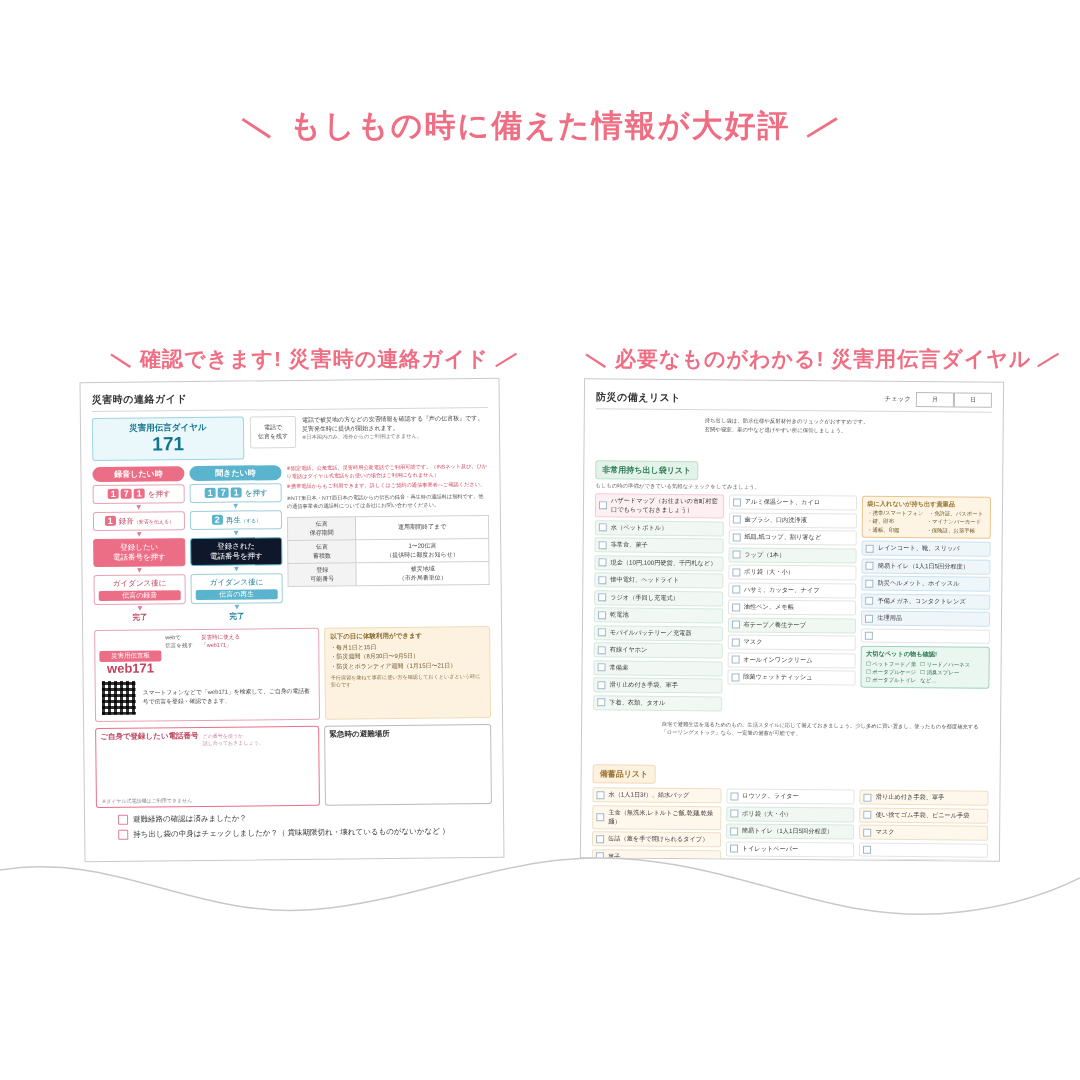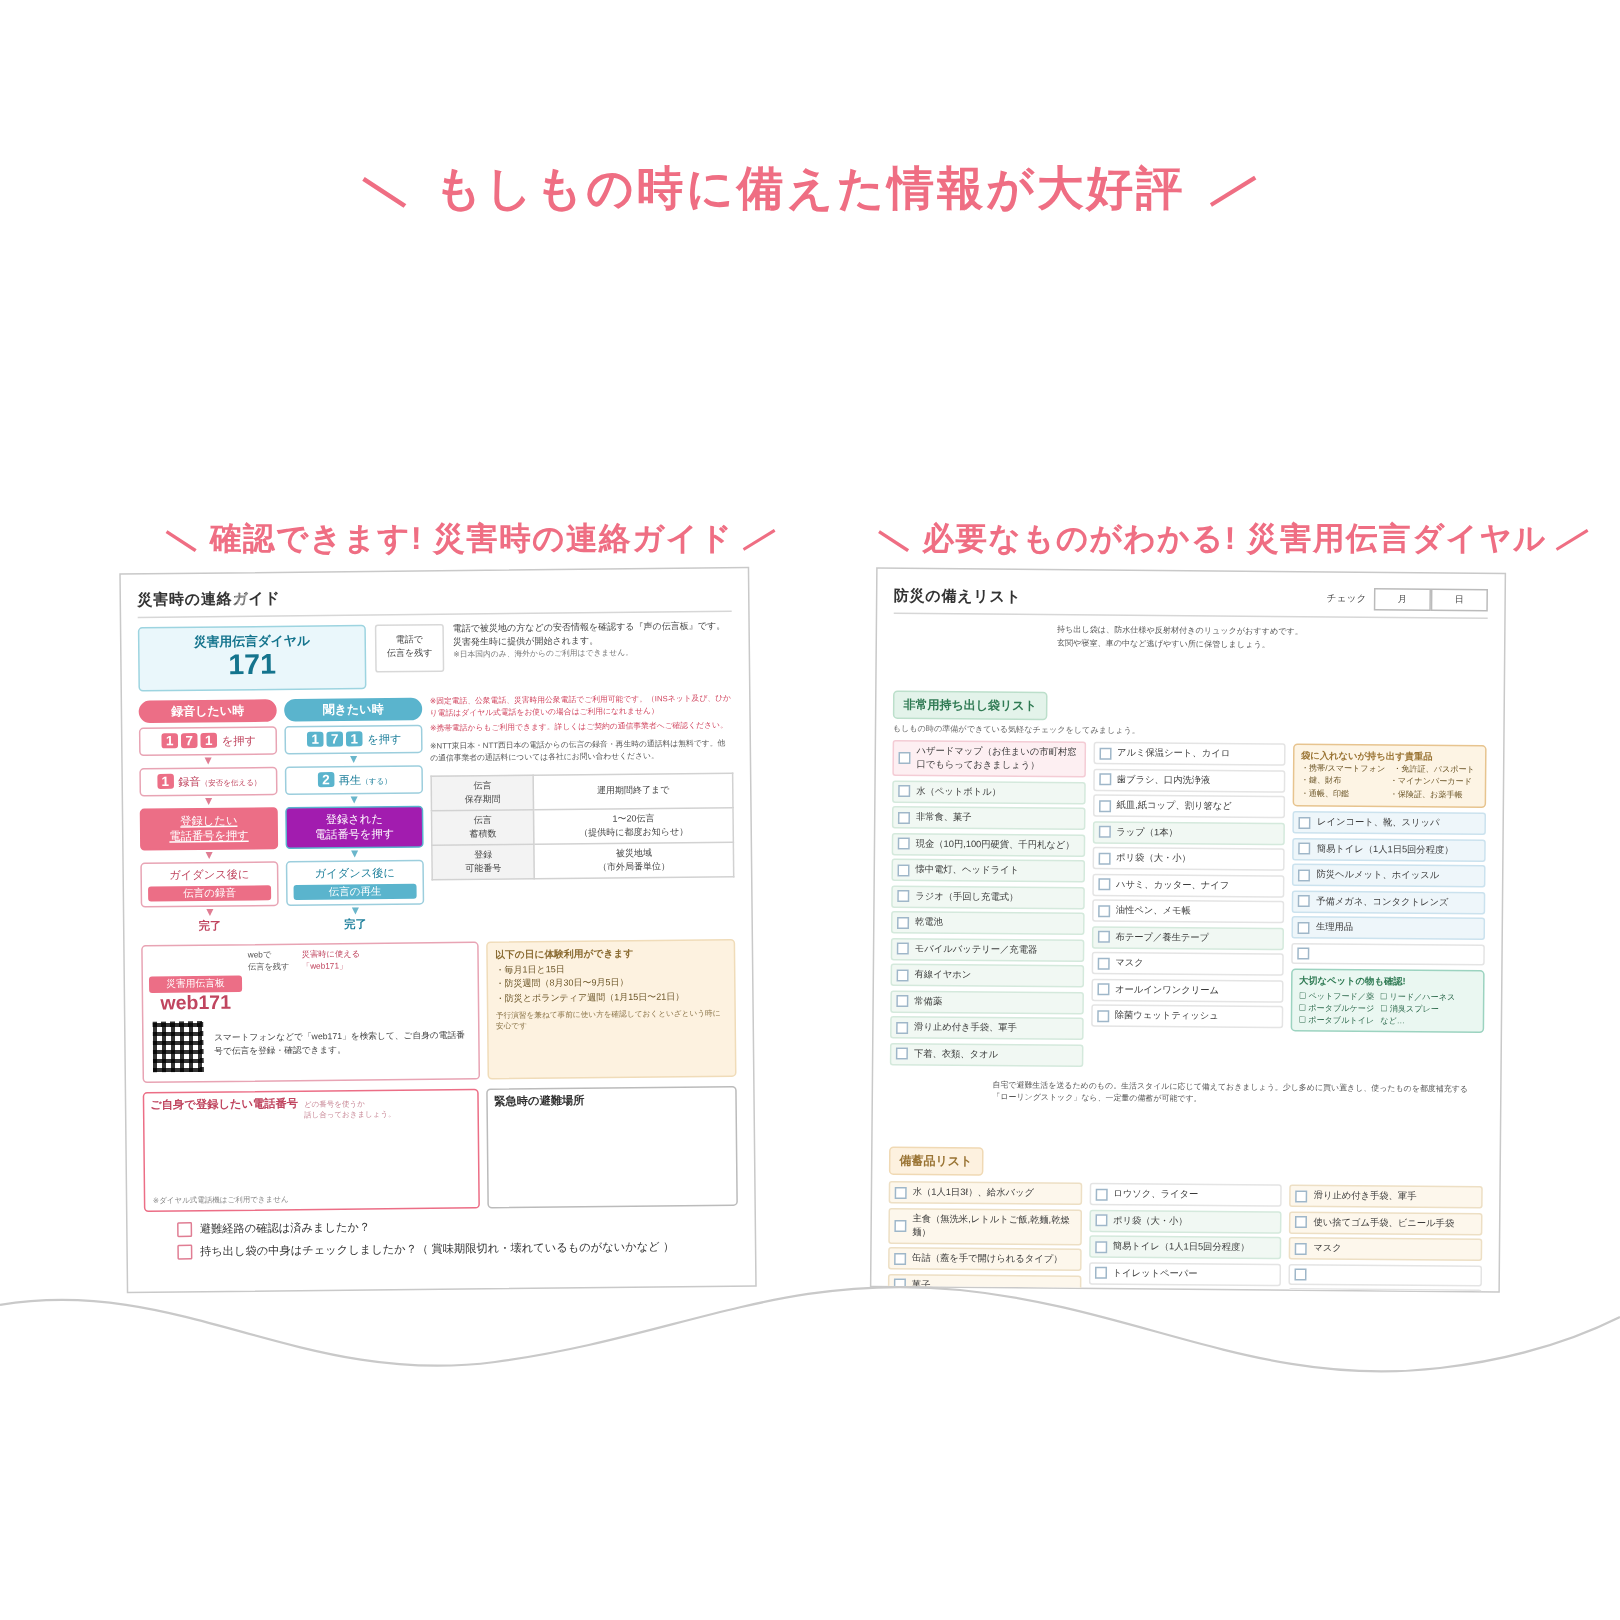--- a/index.html
+++ b/index.html
@@ -84,21 +84,21 @@
   }
   .pinkhead{background:#ec6e86;}
   .bluehead{background:#5ab4cd;}
 
   .stepbox{
     border:1px solid #e8a4b4;border-radius:3px;text-align:center;
     font-size:7.5px;color:#c0455f;padding:3px 0;background:#fff;
   }
   .stepbox.blue{border-color:#9ccedd;color:#1d7f9b;}
   .stepbox.fill{background:#ec6e86;color:#fff;border-color:#ec6e86;}
-  .stepbox.fillblue{background:#a21caf;color:#fff;border-color:#5ab4cd;text-align:center;}
+  .stepbox.fillblue{background:#0f172a;color:#fff;border-color:#5ab4cd;text-align:center;}
   .arrow{font-size:8px;color:#e07d93;text-align:center;line-height:1;}
   .arrow.b{color:#6ab6cb;}
   .digit{
     display:inline-block;background:#ec6e86;color:#fff;font-weight:bold;
     border-radius:2px;padding:0 3px;margin:0 1px;font-size:9px;
   }
   .digit.b{background:#5ab4cd;}
   .note-red{font-size:5.2px;color:#d1455f;line-height:1.5;}
   .note-gray{font-size:5.2px;color:#555;line-height:1.5;}
 
@@ -205,21 +205,21 @@
         <div style="width:92px;">
           <div class="colhead pinkhead">録音したい時</div>
           <div class="stepbox" style="margin-top:3px;">
             <span class="digit">1</span><span class="digit">7</span><span class="digit">1</span> <span>を押す</span>
           </div>
           <div class="arrow">▼</div>
           <div class="stepbox">
             <span class="digit">1</span> <span>録音</span><span style="font-size:5px;">（安否を伝える）</span>
           </div>
           <div class="arrow">▼</div>
-          <div class="stepbox fill" style="white-space:pre-line;text-decoration:underline;">登録したい
+          <div class="stepbox fill" style="white-space:pre-line;">登録したい
 電話番号を押す</div>
           <div class="arrow">▼</div>
           <div class="stepbox">
             <div>ガイダンス後に</div>
             <div style="background:#ec6e86;color:#fff;border-radius:2px;margin:2px 4px 0;font-size:7px;">伝言の録音</div>
           </div>
           <div class="arrow">▼</div>
           <div style="text-align:center;font-size:7.5px;color:#c0455f;font-weight:bold;">完了</div>
         </div>
 

